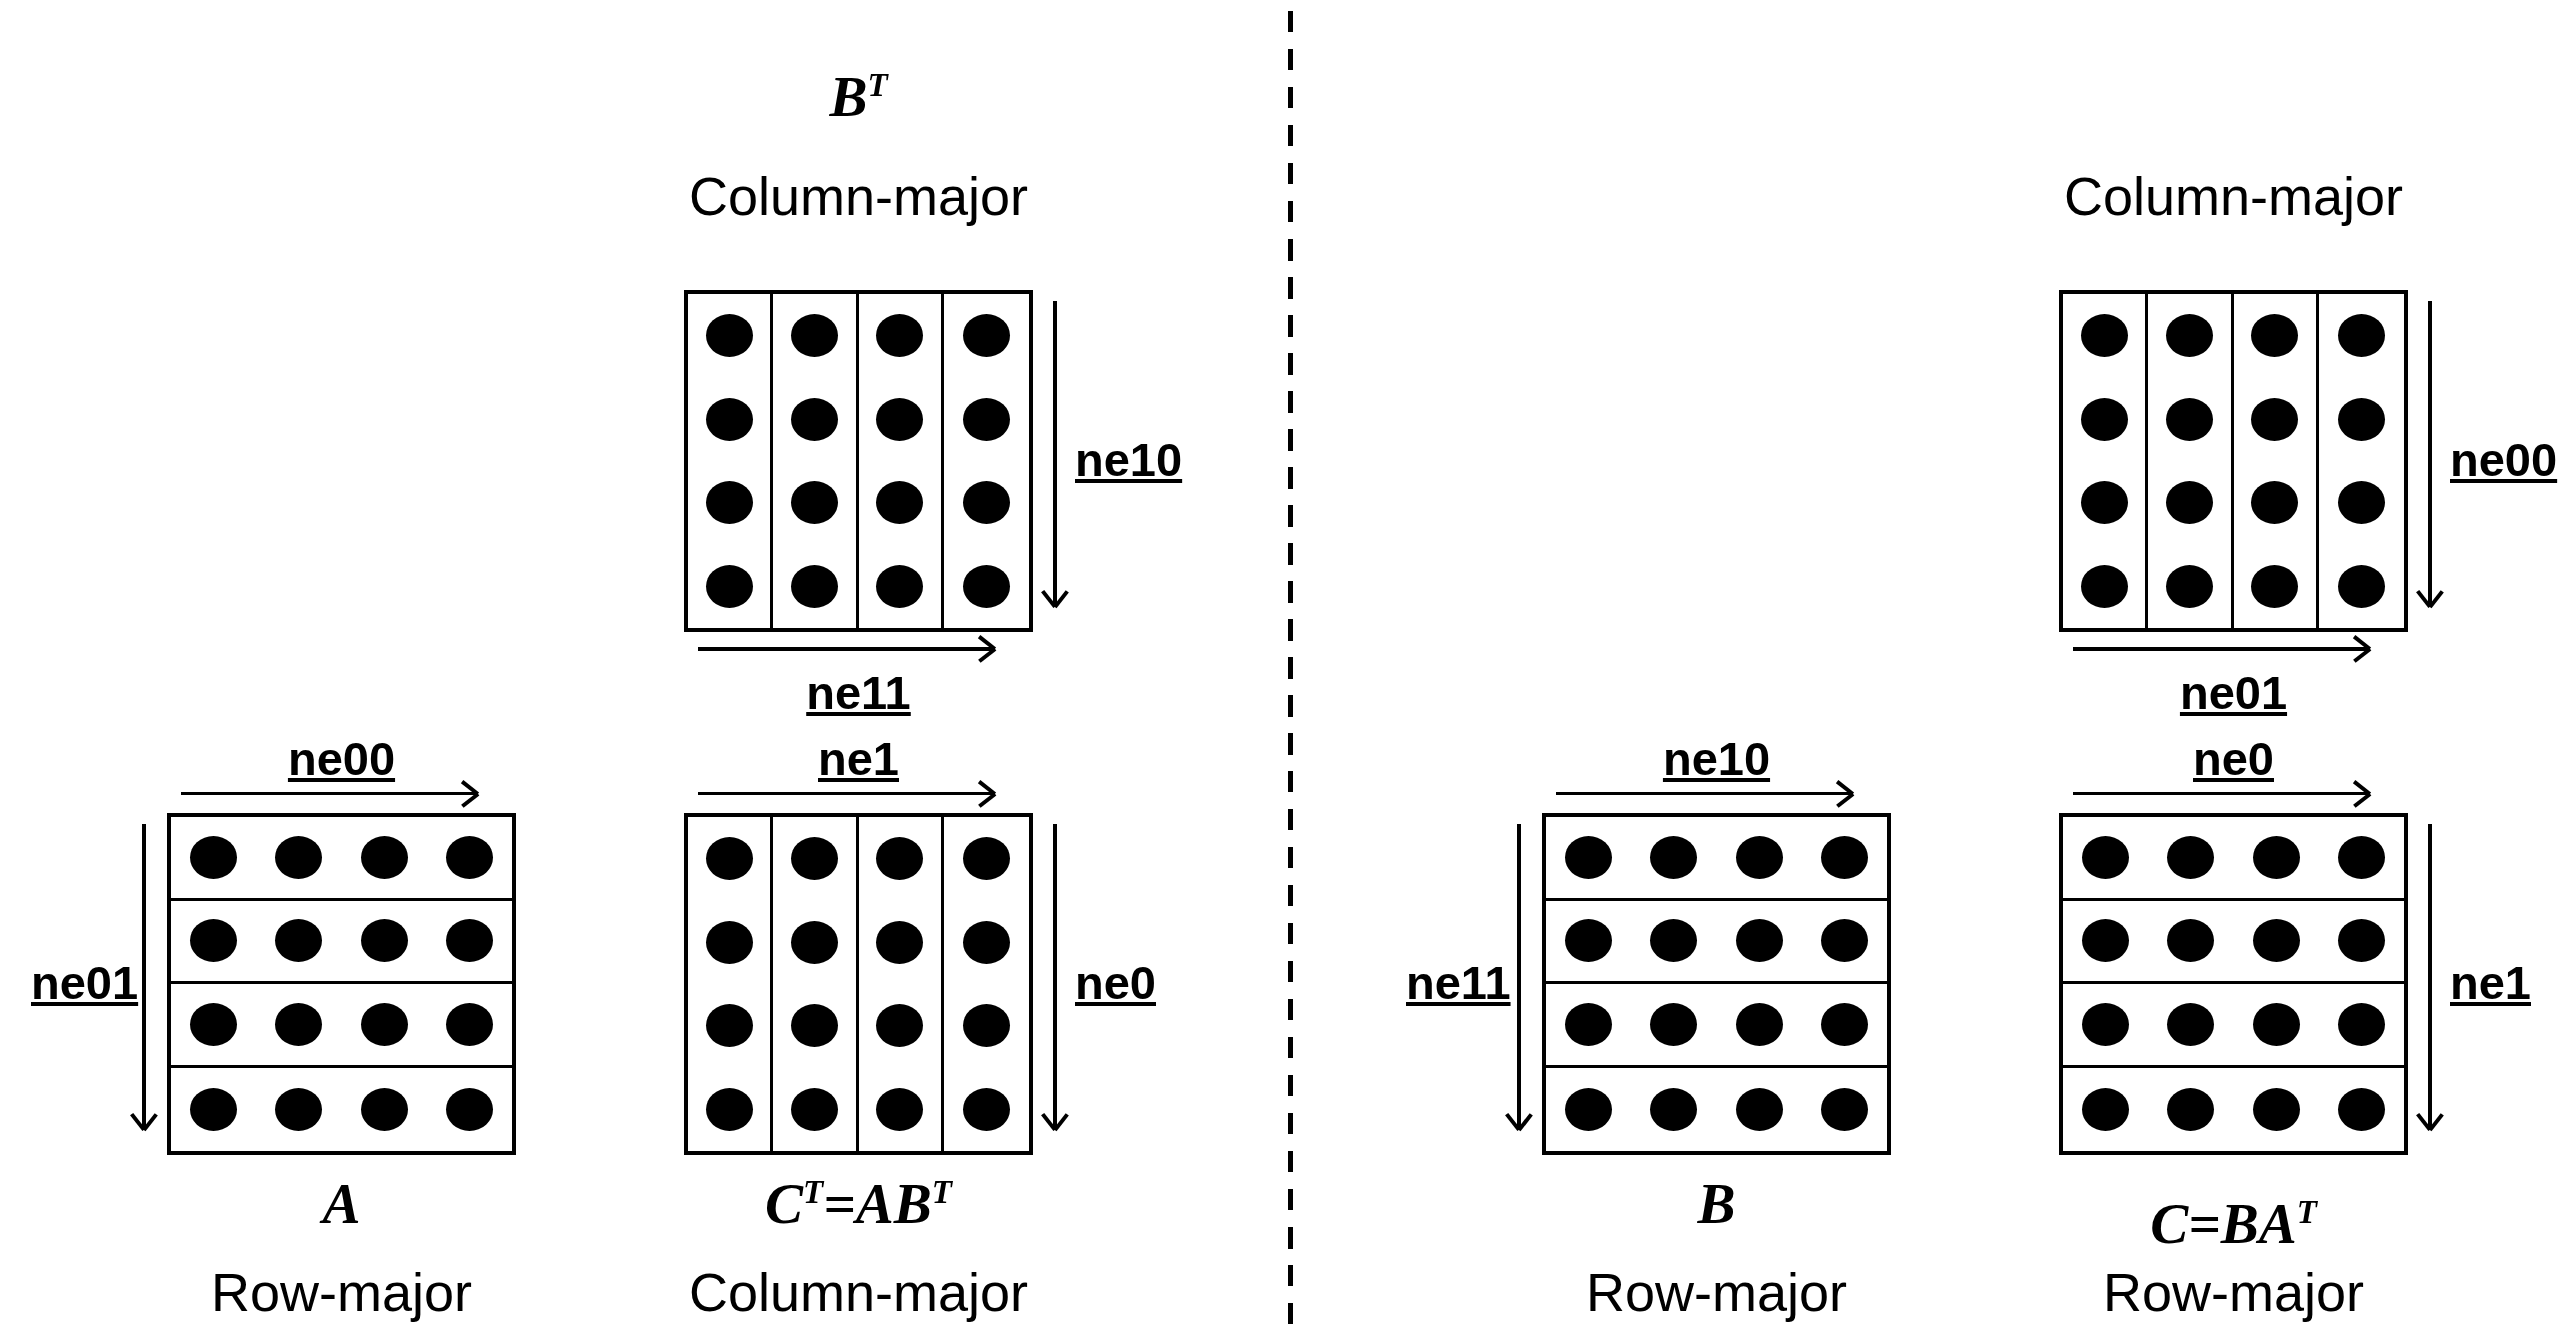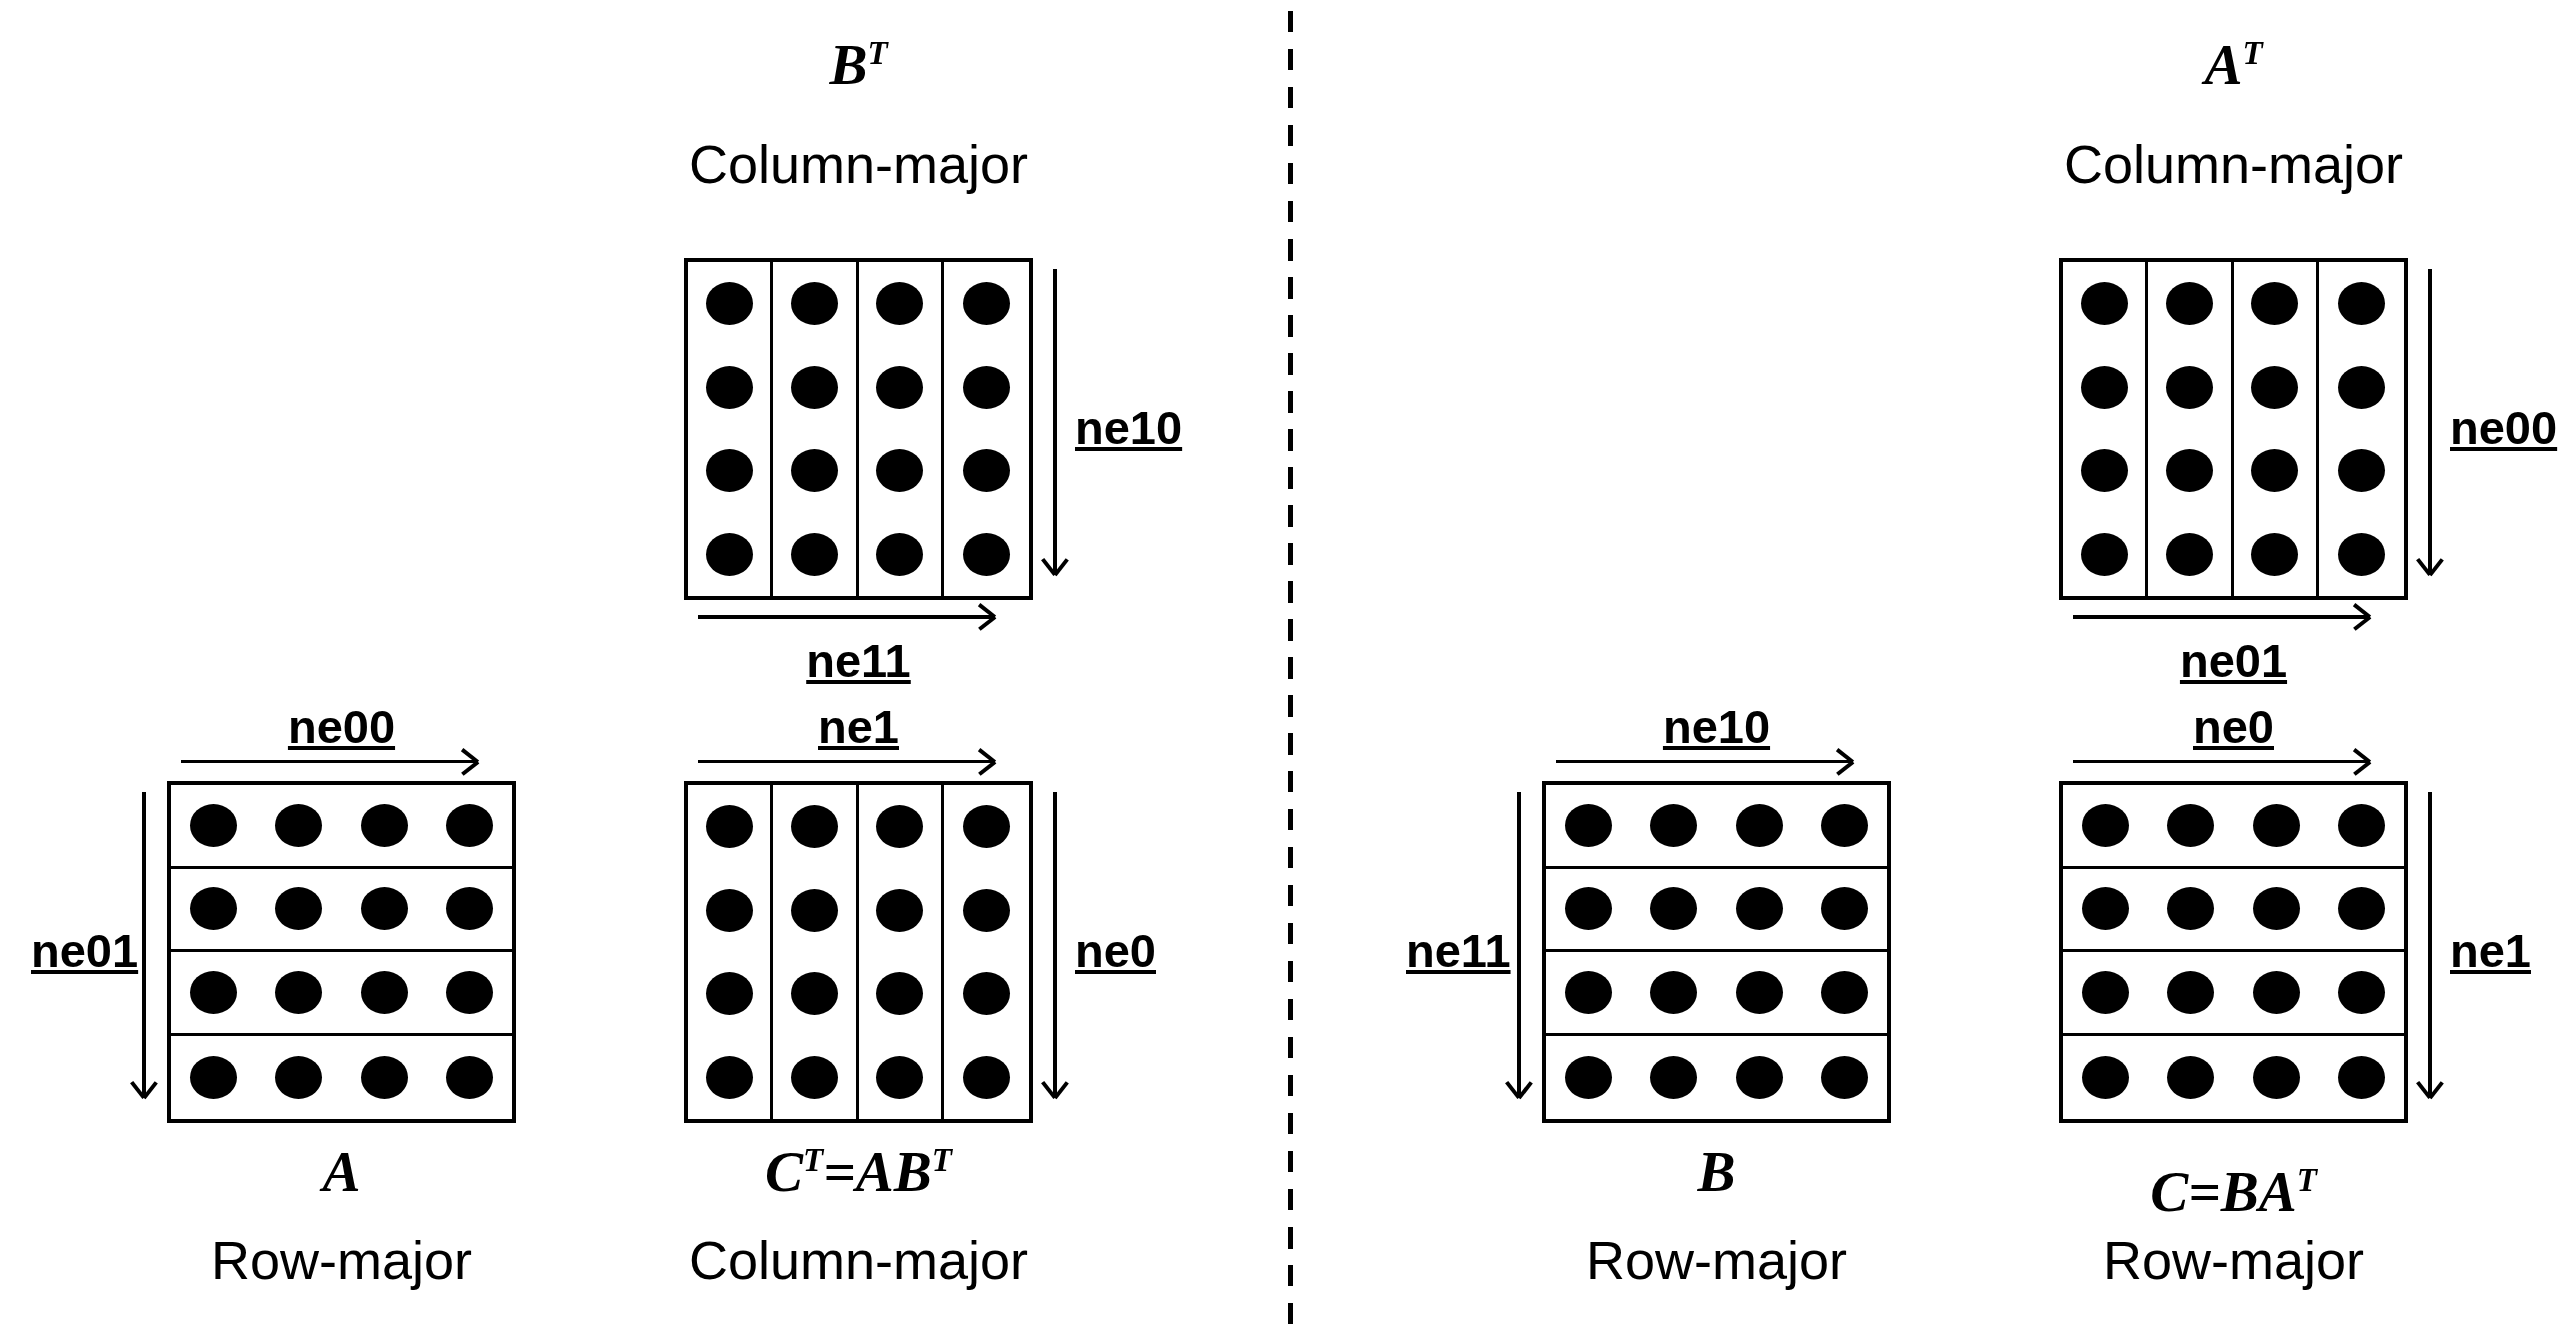--- a/index.html
+++ b/index.html
@@ -1,21 +1,21 @@
 <!DOCTYPE html>
 <html style="font-size:14.3px"><head>
 <meta charset="utf-8">
 <style>
   html,body{margin:0;padding:0;background:#fff;}
   .canvas{
     position:relative;width:2576px;height:1344px;background:#fff;
     font-family:"Liberation Sans",sans-serif;color:#000;overflow:hidden;
   }
   .panel{position:absolute;left:0;top:0;width:100%;height:100%;}
-  .munit{position:absolute;width:349px;}
+  .munit{position:absolute;width:349px;margin-top:32px;}
   .abs{position:absolute;}
   .t-center{position:absolute;left:0;width:100%;text-align:center;white-space:nowrap;}
   .t-math{font:italic bold 57px "Liberation Serif",serif;}
   .t-math sup{font-size:0.58em;vertical-align:super;line-height:0;}
   .t-layout{font:400 54px "Liberation Sans",sans-serif;}
   .t-ne{font:bold 47px "Liberation Sans",sans-serif;white-space:nowrap;text-decoration:underline;}
 
   .matrix{
     width:349px;height:342px;border:4.5px solid #000;box-sizing:border-box;
     display:grid;grid-template-columns:repeat(4,1fr);grid-template-rows:repeat(4,1fr);
@@ -231,21 +231,20 @@
       <div class="t-center t-layout" style="top:448px;">Column-major</div>
     </div>
 
   </div>
 
   <div class="divider" style="left:1288px;top:10.8px;height:1322px;"></div>
 
   <div class="panel">
 
     <div class="munit" style="left:2059px;top:258px;">
-      <div class="t-center t-math" style="top:-226px;"><span>A</span><sup>T</sup></div>
       <div class="t-center t-layout" style="top:-125px;">Column-major</div>
       <div class="matrix col">
           <div class="cell">
             <div class="dot"></div>
           </div>
           <div class="cell">
             <div class="dot"></div>
           </div>
           <div class="cell">
             <div class="dot"></div>

